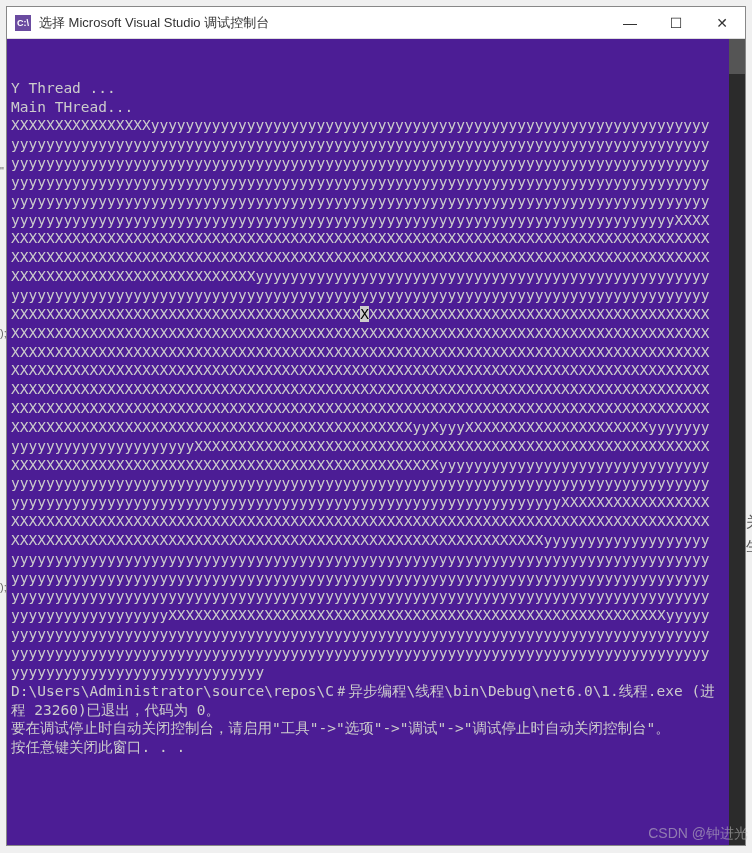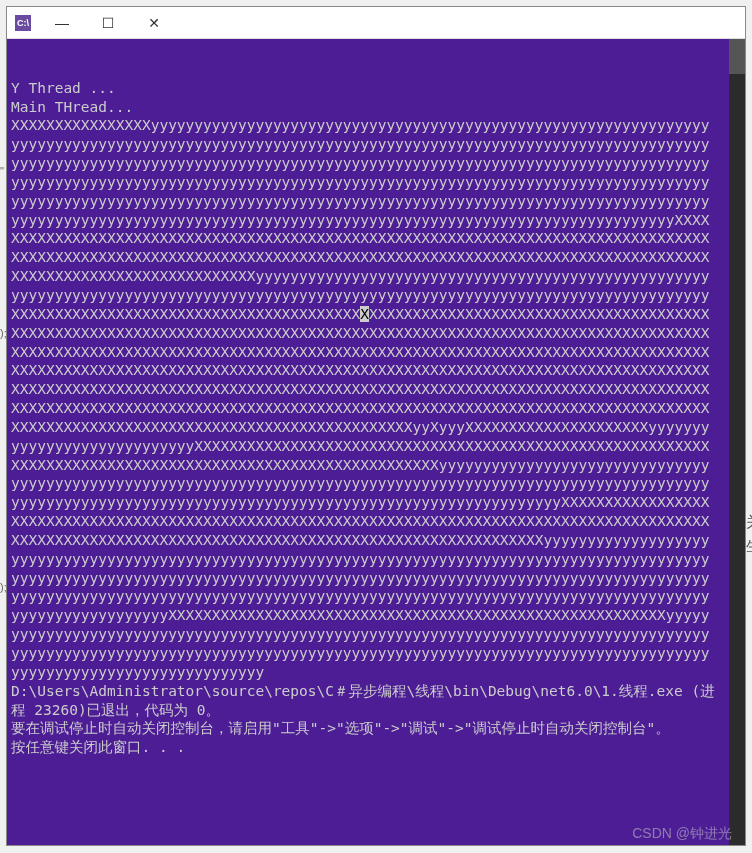--- a/index.html
+++ b/index.html
@@ -89,21 +89,21 @@
     .console-scrollbar-thumb {
       position: absolute;
       right: 0;
       top: 0;
       width: 16px;
       height: 35px;
       background: #555;
     }
     .watermark {
       position: absolute;
-      right: 20px;
+      right: 4px;
       bottom: 10px;
       color: rgba(200,200,200,0.55);
       font-size: 14px;
       font-family: "Microsoft YaHei", sans-serif;
     }
     .cursor-block {
       background: #ccc;
       color: #000;
     }
     .side-glyphs {
@@ -124,20 +124,21 @@
     }
   </style>
 </head>
 <body>
 
 <div class="left-edge">"<br><br><br><br><br><br><br>);<br><br><br><br><br><br><br><br><br><br><br>);</div>
 
 <div class="window">
   <div class="titlebar">
     <div class="titlebar-icon">C:\</div>
+    <div class="titlebar-title">选择 Microsoft Visual Studio 调试控制台</div>
     <div class="titlebar-controls">
       <div class="titlebar-btn">—</div>
       <div class="titlebar-btn">☐</div>
       <div class="titlebar-btn close">✕</div>
     </div>
   </div>
   <div class="console-area" id="console-content">
     <div style="padding-right: 18px;"><div>Y Thread ...</div><div>Main THread...</div><div>XXXXXXXXXXXXXXXXyyyyyyyyyyyyyyyyyyyyyyyyyyyyyyyyyyyyyyyyyyyyyyyyyyyyyyyyyyyyyyyy</div><div>yyyyyyyyyyyyyyyyyyyyyyyyyyyyyyyyyyyyyyyyyyyyyyyyyyyyyyyyyyyyyyyyyyyyyyyyyyyyyyyy</div><div>yyyyyyyyyyyyyyyyyyyyyyyyyyyyyyyyyyyyyyyyyyyyyyyyyyyyyyyyyyyyyyyyyyyyyyyyyyyyyyyy</div><div>yyyyyyyyyyyyyyyyyyyyyyyyyyyyyyyyyyyyyyyyyyyyyyyyyyyyyyyyyyyyyyyyyyyyyyyyyyyyyyyy</div><div>yyyyyyyyyyyyyyyyyyyyyyyyyyyyyyyyyyyyyyyyyyyyyyyyyyyyyyyyyyyyyyyyyyyyyyyyyyyyyyyy</div><div>yyyyyyyyyyyyyyyyyyyyyyyyyyyyyyyyyyyyyyyyyyyyyyyyyyyyyyyyyyyyyyyyyyyyyyyyyyyyXXXX</div><div>XXXXXXXXXXXXXXXXXXXXXXXXXXXXXXXXXXXXXXXXXXXXXXXXXXXXXXXXXXXXXXXXXXXXXXXXXXXXXXXX</div><div>XXXXXXXXXXXXXXXXXXXXXXXXXXXXXXXXXXXXXXXXXXXXXXXXXXXXXXXXXXXXXXXXXXXXXXXXXXXXXXXX</div><div>XXXXXXXXXXXXXXXXXXXXXXXXXXXXyyyyyyyyyyyyyyyyyyyyyyyyyyyyyyyyyyyyyyyyyyyyyyyyyyyy</div><div>yyyyyyyyyyyyyyyyyyyyyyyyyyyyyyyyyyyyyyyyyyyyyyyyyyyyyyyyyyyyyyyyyyyyyyyyyyyyyyyy</div><div>XXXXXXXXXXXXXXXXXXXXXXXXXXXXXXXXXXXXXXXX<span class="cursor-block">X</span>XXXXXXXXXXXXXXXXXXXXXXXXXXXXXXXXXXXXXXX</div><div>XXXXXXXXXXXXXXXXXXXXXXXXXXXXXXXXXXXXXXXXXXXXXXXXXXXXXXXXXXXXXXXXXXXXXXXXXXXXXXXX</div><div>XXXXXXXXXXXXXXXXXXXXXXXXXXXXXXXXXXXXXXXXXXXXXXXXXXXXXXXXXXXXXXXXXXXXXXXXXXXXXXXX</div><div>XXXXXXXXXXXXXXXXXXXXXXXXXXXXXXXXXXXXXXXXXXXXXXXXXXXXXXXXXXXXXXXXXXXXXXXXXXXXXXXX</div><div>XXXXXXXXXXXXXXXXXXXXXXXXXXXXXXXXXXXXXXXXXXXXXXXXXXXXXXXXXXXXXXXXXXXXXXXXXXXXXXXX</div><div>XXXXXXXXXXXXXXXXXXXXXXXXXXXXXXXXXXXXXXXXXXXXXXXXXXXXXXXXXXXXXXXXXXXXXXXXXXXXXXXX</div><div>XXXXXXXXXXXXXXXXXXXXXXXXXXXXXXXXXXXXXXXXXXXXXXyyXyyyXXXXXXXXXXXXXXXXXXXXXyyyyyyy</div><div>yyyyyyyyyyyyyyyyyyyyyXXXXXXXXXXXXXXXXXXXXXXXXXXXXXXXXXXXXXXXXXXXXXXXXXXXXXXXXXXX</div><div>XXXXXXXXXXXXXXXXXXXXXXXXXXXXXXXXXXXXXXXXXXXXXXXXXyyyyyyyyyyyyyyyyyyyyyyyyyyyyyyy</div><div>yyyyyyyyyyyyyyyyyyyyyyyyyyyyyyyyyyyyyyyyyyyyyyyyyyyyyyyyyyyyyyyyyyyyyyyyyyyyyyyy</div><div>yyyyyyyyyyyyyyyyyyyyyyyyyyyyyyyyyyyyyyyyyyyyyyyyyyyyyyyyyyyyyyyXXXXXXXXXXXXXXXXX</div><div>XXXXXXXXXXXXXXXXXXXXXXXXXXXXXXXXXXXXXXXXXXXXXXXXXXXXXXXXXXXXXXXXXXXXXXXXXXXXXXXX</div><div>XXXXXXXXXXXXXXXXXXXXXXXXXXXXXXXXXXXXXXXXXXXXXXXXXXXXXXXXXXXXXyyyyyyyyyyyyyyyyyyy</div><div>yyyyyyyyyyyyyyyyyyyyyyyyyyyyyyyyyyyyyyyyyyyyyyyyyyyyyyyyyyyyyyyyyyyyyyyyyyyyyyyy</div><div>yyyyyyyyyyyyyyyyyyyyyyyyyyyyyyyyyyyyyyyyyyyyyyyyyyyyyyyyyyyyyyyyyyyyyyyyyyyyyyyy</div><div>yyyyyyyyyyyyyyyyyyyyyyyyyyyyyyyyyyyyyyyyyyyyyyyyyyyyyyyyyyyyyyyyyyyyyyyyyyyyyyyy</div><div>yyyyyyyyyyyyyyyyyyXXXXXXXXXXXXXXXXXXXXXXXXXXXXXXXXXXXXXXXXXXXXXXXXXXXXXXXXXyyyyy</div><div>yyyyyyyyyyyyyyyyyyyyyyyyyyyyyyyyyyyyyyyyyyyyyyyyyyyyyyyyyyyyyyyyyyyyyyyyyyyyyyyy</div><div>yyyyyyyyyyyyyyyyyyyyyyyyyyyyyyyyyyyyyyyyyyyyyyyyyyyyyyyyyyyyyyyyyyyyyyyyyyyyyyyy</div><div>yyyyyyyyyyyyyyyyyyyyyyyyyyyyy</div><div>D:\Users\Administrator\source\repos\C＃异步编程\线程\bin\Debug\net6.0\1.线程.exe (进程 23260)已退出，代码为 0。</div><div>要在调试停止时自动关闭控制台，请启用"工具"-&gt;"选项"-&gt;"调试"-&gt;"调试停止时自动关闭控制台"。</div><div>按任意键关闭此窗口. . .</div></div><div class="console-scrollbar">
       <div class="console-scrollbar-thumb"></div>
     </div>

